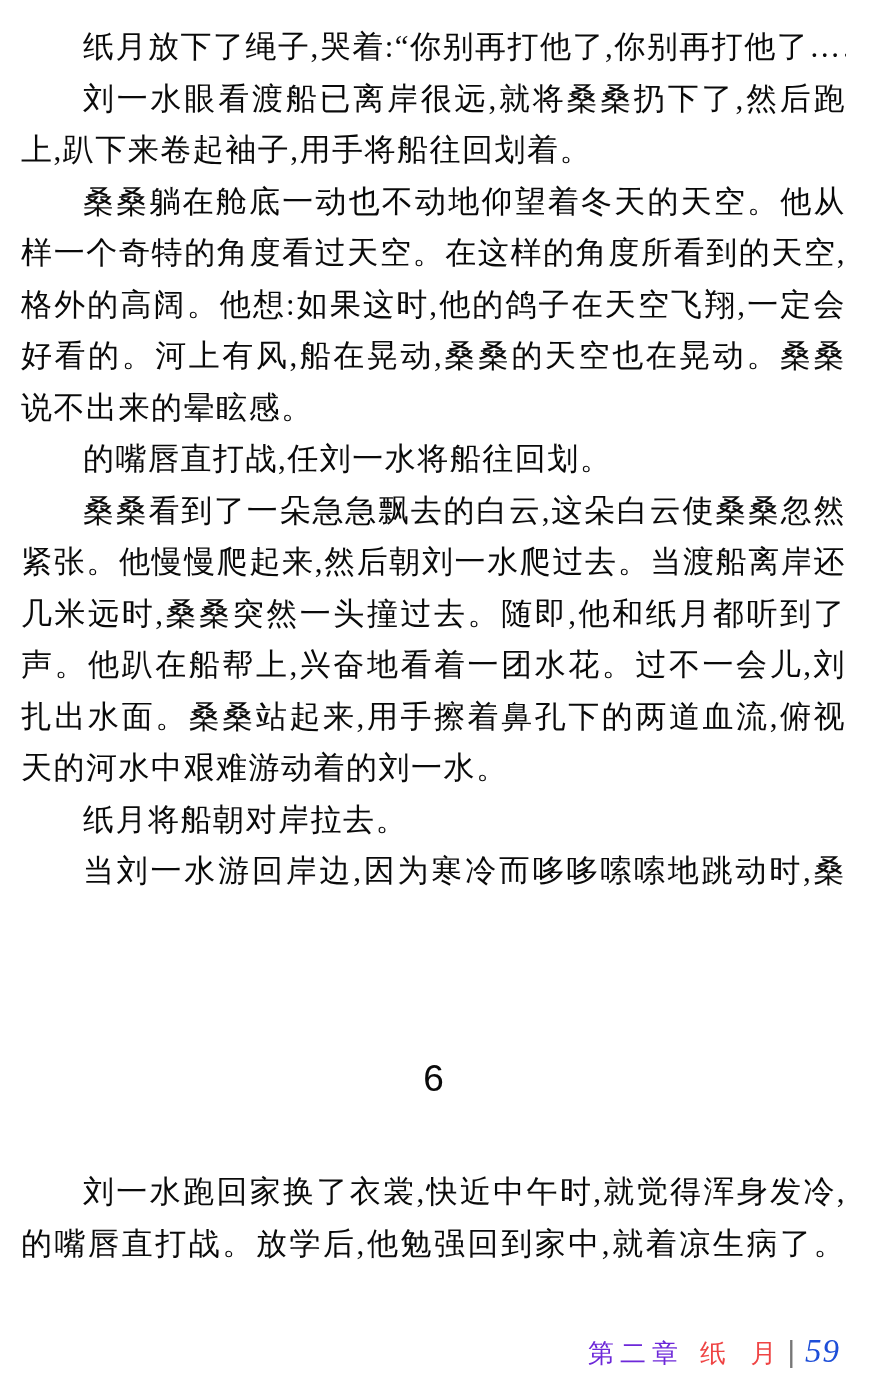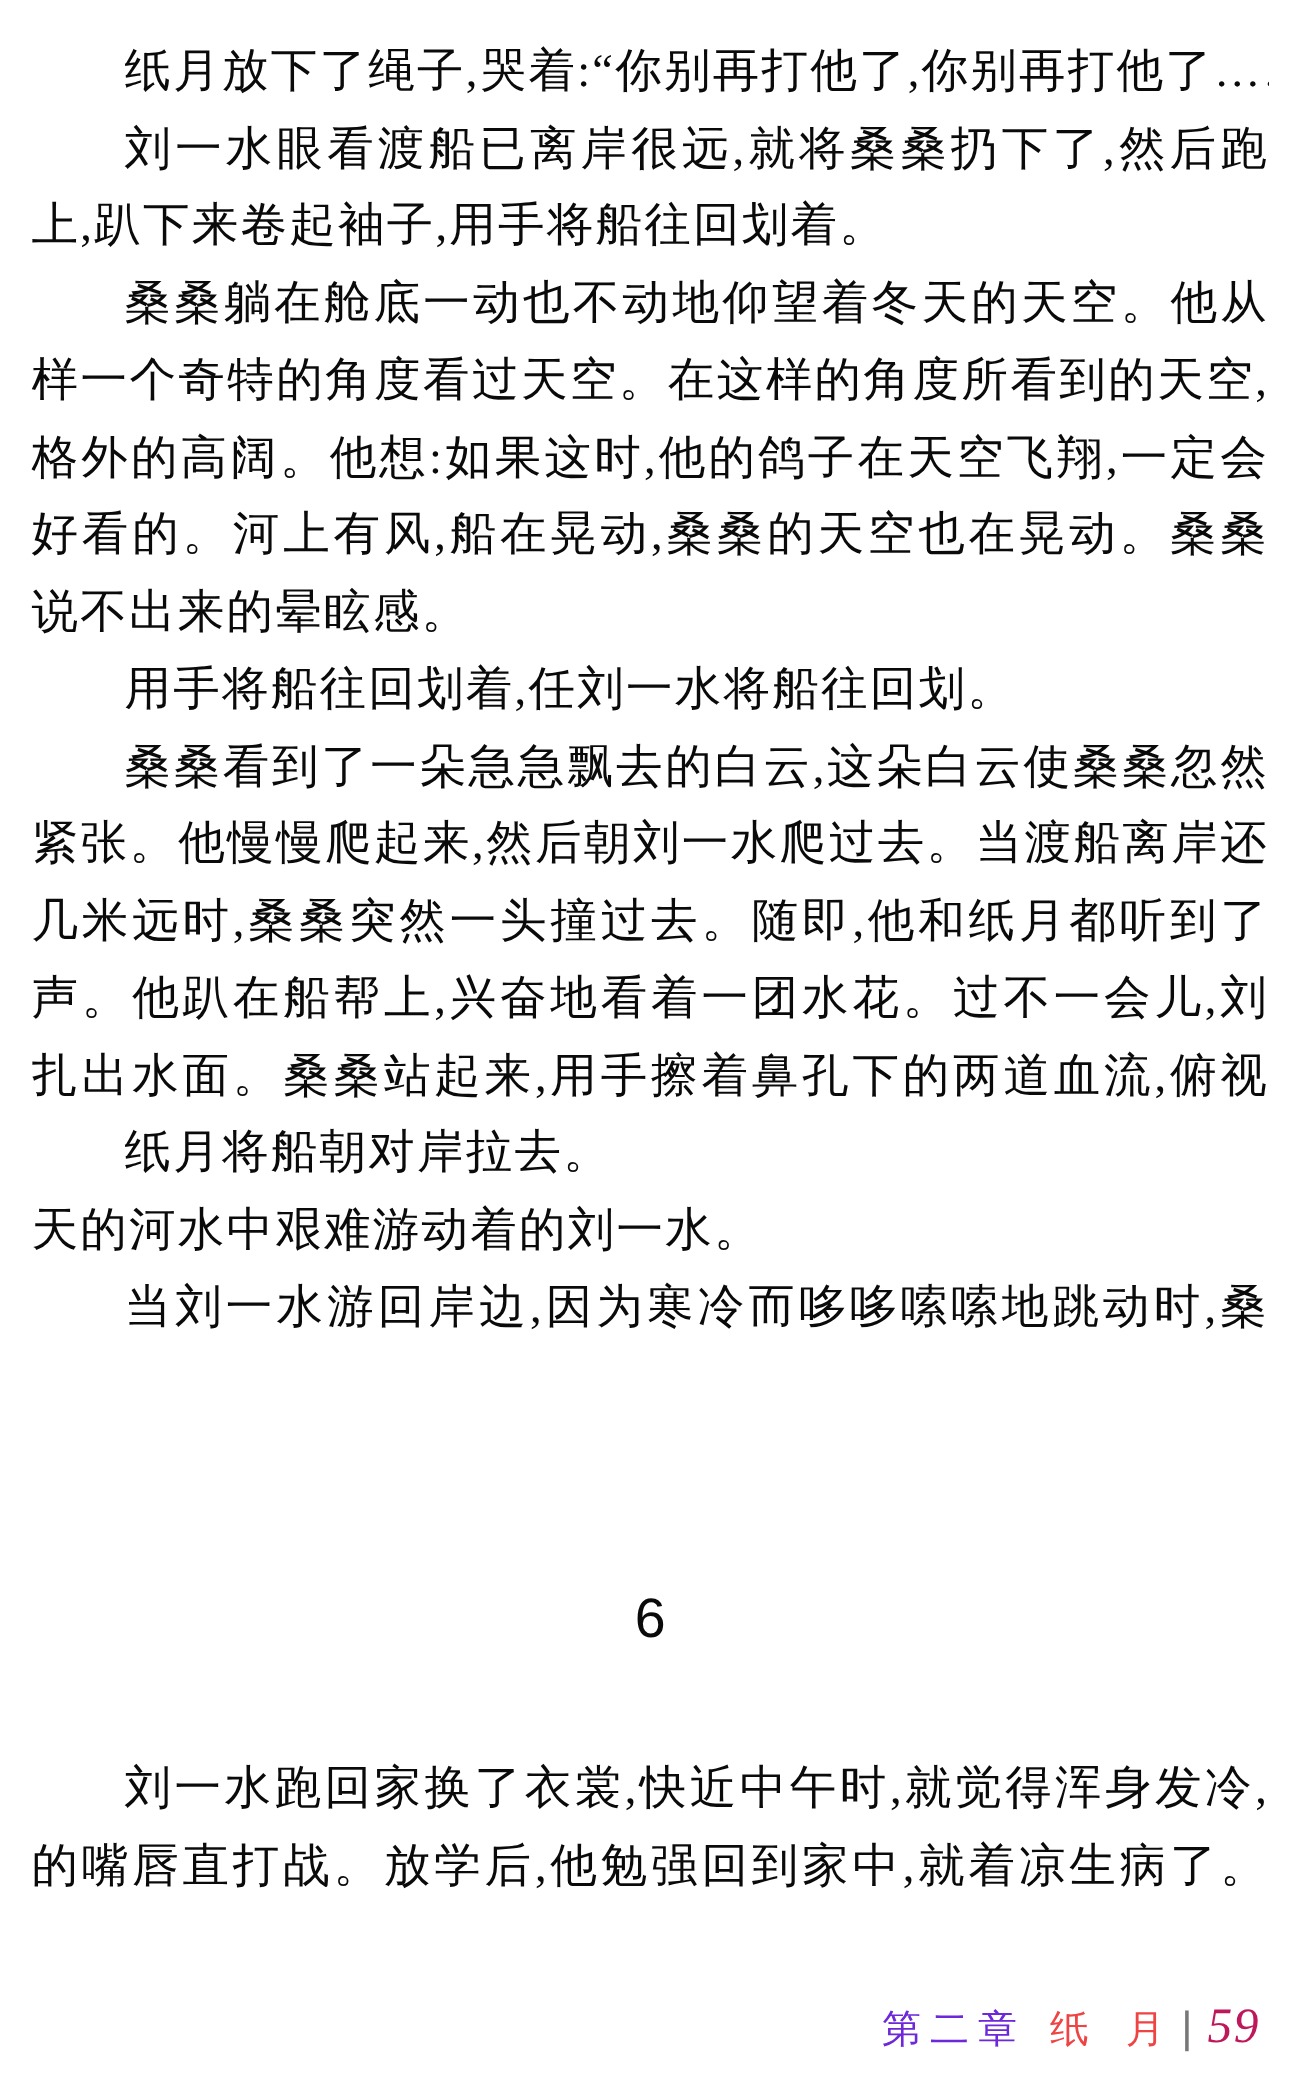--- a/index.html
+++ b/index.html
@@ -62,46 +62,46 @@
     margin-left: 16px;
   }
   .footer .sep {
     color: #777777;
     font-size: 29px;
     margin: 0 10px 0 2px;
     font-family: "Liberation Sans", "DejaVu Sans", sans-serif;
     font-weight: 300;
   }
   .footer .page-num {
-    color: #be185d;
+    color: #1d4ed8;
     font-style: italic;
     font-size: 33px;
     letter-spacing: 1px;
   }
 </style>
 </head>
 <body>
 
 <div class="text-block" id="block-main">
   <div class="line indent">纸月放下了绳子,哭着:“你别再打他了,你别再打他了……”</div>
   <div class="line indent just">刘一水眼看渡船已离岸很远,就将桑桑扔下了,然后跑到船头</div>
   <div class="line">上,趴下来卷起袖子,用手将船往回划着。</div>
   <div class="line indent just">桑桑躺在舱底一动也不动地仰望着冬天的天空。他从未在这</div>
   <div class="line just">样一个奇特的角度看过天空。在这样的角度所看到的天空,显得</div>
   <div class="line just">格外的高阔。他想:如果这时,他的鸽子在天空飞翔,一定会非常</div>
   <div class="line just">好看的。河上有风,船在晃动,桑桑的天空也在晃动。桑桑有一种</div>
   <div class="line">说不出来的晕眩感。</div>
-  <div class="line indent">用手将船往回划着,任刘一水将船往回划。</div>
+  <div class="line indent">的嘴唇直打战,任刘一水将船往回划。</div>
   <div class="line indent just">桑桑看到了一朵急急飘去的白云,这朵白云使桑桑忽然有些</div>
   <div class="line just">紧张。他慢慢爬起来,然后朝刘一水爬过去。当渡船离岸还有十</div>
   <div class="line just">几米远时,桑桑突然一头撞过去。随即,他和纸月都听到了扑通一</div>
   <div class="line just">声。他趴在船帮上,兴奋地看着一团水花。过不一会儿,刘一水挣</div>
   <div class="line just">扎出水面。桑桑站起来,用手擦着鼻孔下的两道血流,俯视着在冬</div>
+  <div class="line">天的河水中艰难游动着的刘一水。</div>
   <div class="line indent">纸月将船朝对岸拉去。</div>
-  <div class="line">天的河水中艰难游动着的刘一水。</div>
   <div class="line indent just">当刘一水游回岸边,因为寒冷而哆哆嗦嗦地跳动时,桑桑和纸</div>
 </div>
 
 <div class="section-number">6</div>
 
 <div class="text-block" id="block-last">
   <div class="line indent just">刘一水跑回家换了衣裳,快近中午时,就觉得浑身发冷,乌了</div>
   <div class="line just">的嘴唇直打战。放学后,他勉强回到家中,就着凉生病了。刘一水</div>
 </div>
 

